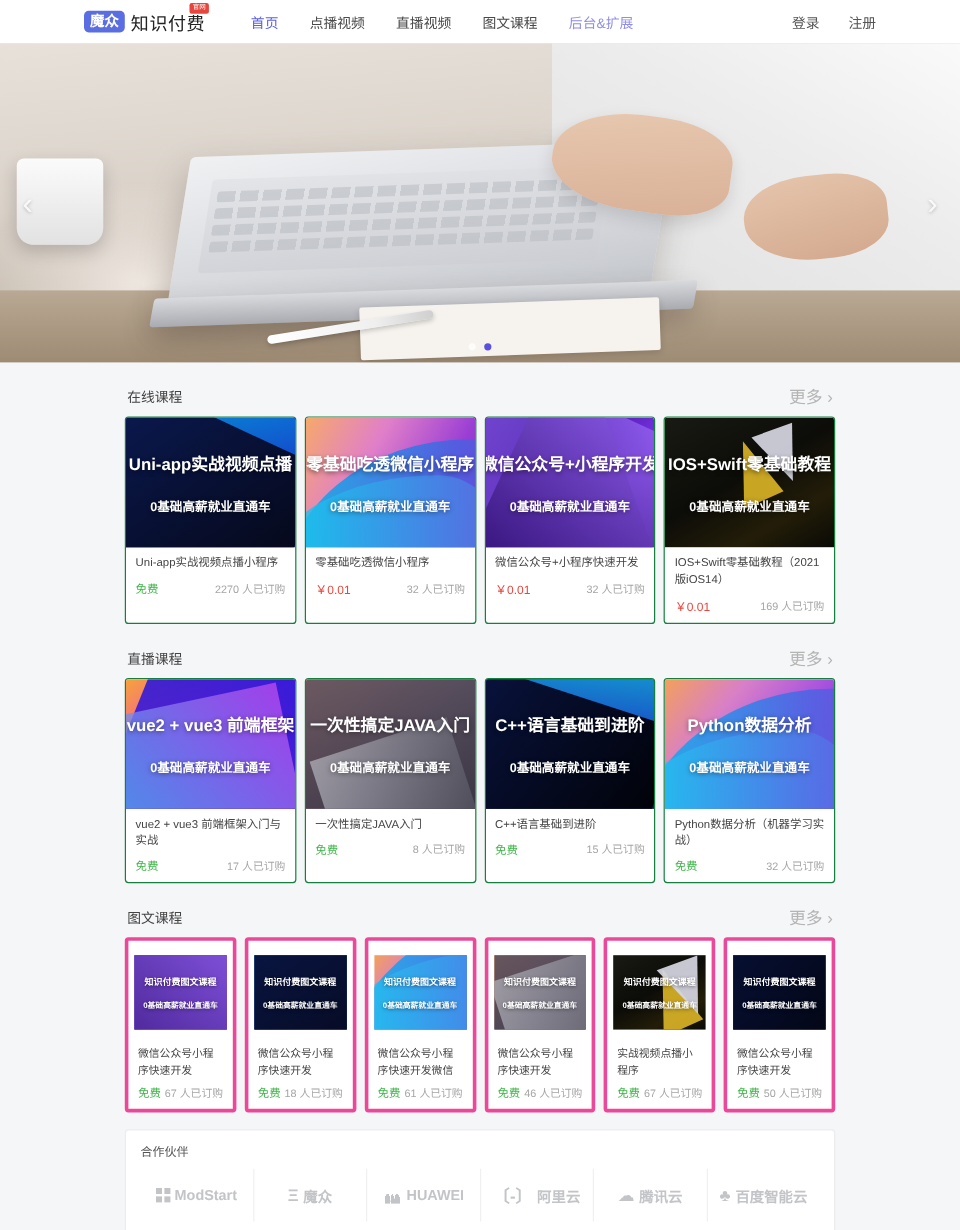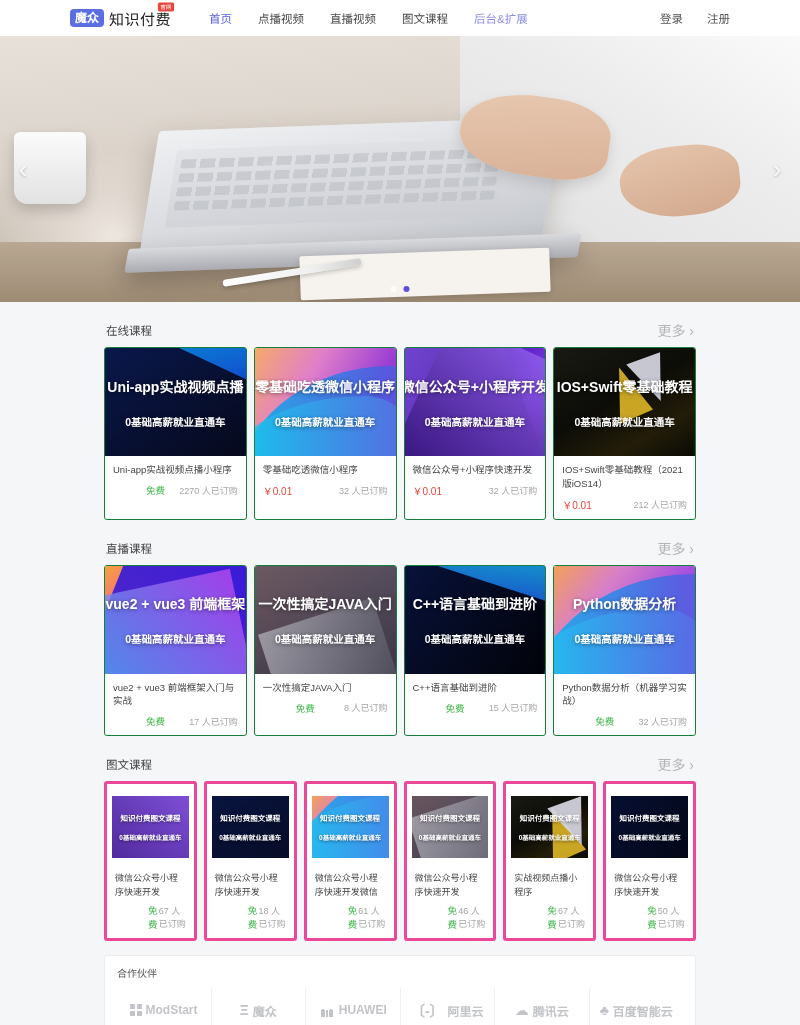--- a/index.html
+++ b/index.html
@@ -176,21 +176,21 @@
   }
   .card-body { padding: 7px 8px 0 8px; }
   .card-name {
     font-size: 9.5px; color: #444; line-height: 1.45;
     min-height: 14px;
   }
   .card-meta {
     display: flex; align-items: center; justify-content: space-between;
     padding: 6px 8px 7px 8px;
   }
-  .price-free { font-size: 9.5px; color: #3fb549; margin-left: 33px; }
+  .price-free { font-size: 9.5px; color: #3fb549; }
   .price-paid { font-size: 10px; color: #e8453c; }
   .orders { font-size: 9px; color: #a5a5a5; }
 
   
   .th-dark-blue { background: linear-gradient(120deg,#02040a 0%,#060a16 48%,#0b1d4d 72%,#061230 100%); }
   .th-dark-blue::before { content:""; position:absolute; right:-30px; top:-30px; width:200px; height:220px;
     background: linear-gradient(145deg,#00d4ff 0%, #1447d6 45%, rgba(5,10,30,0) 80%);
     transform: rotate(18deg); opacity:.9; }
   .th-dark-blue::after { content:""; position:absolute; left:-40px; bottom:-70px; width:180px; height:180px;
     background: linear-gradient(120deg,#0a1a52,#05040c); transform: rotate(25deg); }
@@ -384,21 +384,21 @@
       <div class="card">
         <div class="card-thumb th-black-gold">
           <div class="t1">IOS+Swift零基础教程</div>
           <div class="t2">0基础高薪就业直通车</div>
         </div>
         <div class="card-body">
           <div class="card-name">IOS+Swift零基础教程（2021版iOS14）</div>
         </div>
         <div class="card-meta">
           <span class="price-paid">￥0.01</span>
-          <span class="orders">212 人已订购</span>
+          <span class="orders">169 人已订购</span>
         </div>
       </div>
     </div>
   </div>
 
   <div class="section">
     <div class="section-head">
       <span class="section-title">直播课程</span>
       <span class="section-more">更多 ›</span>
     </div>

